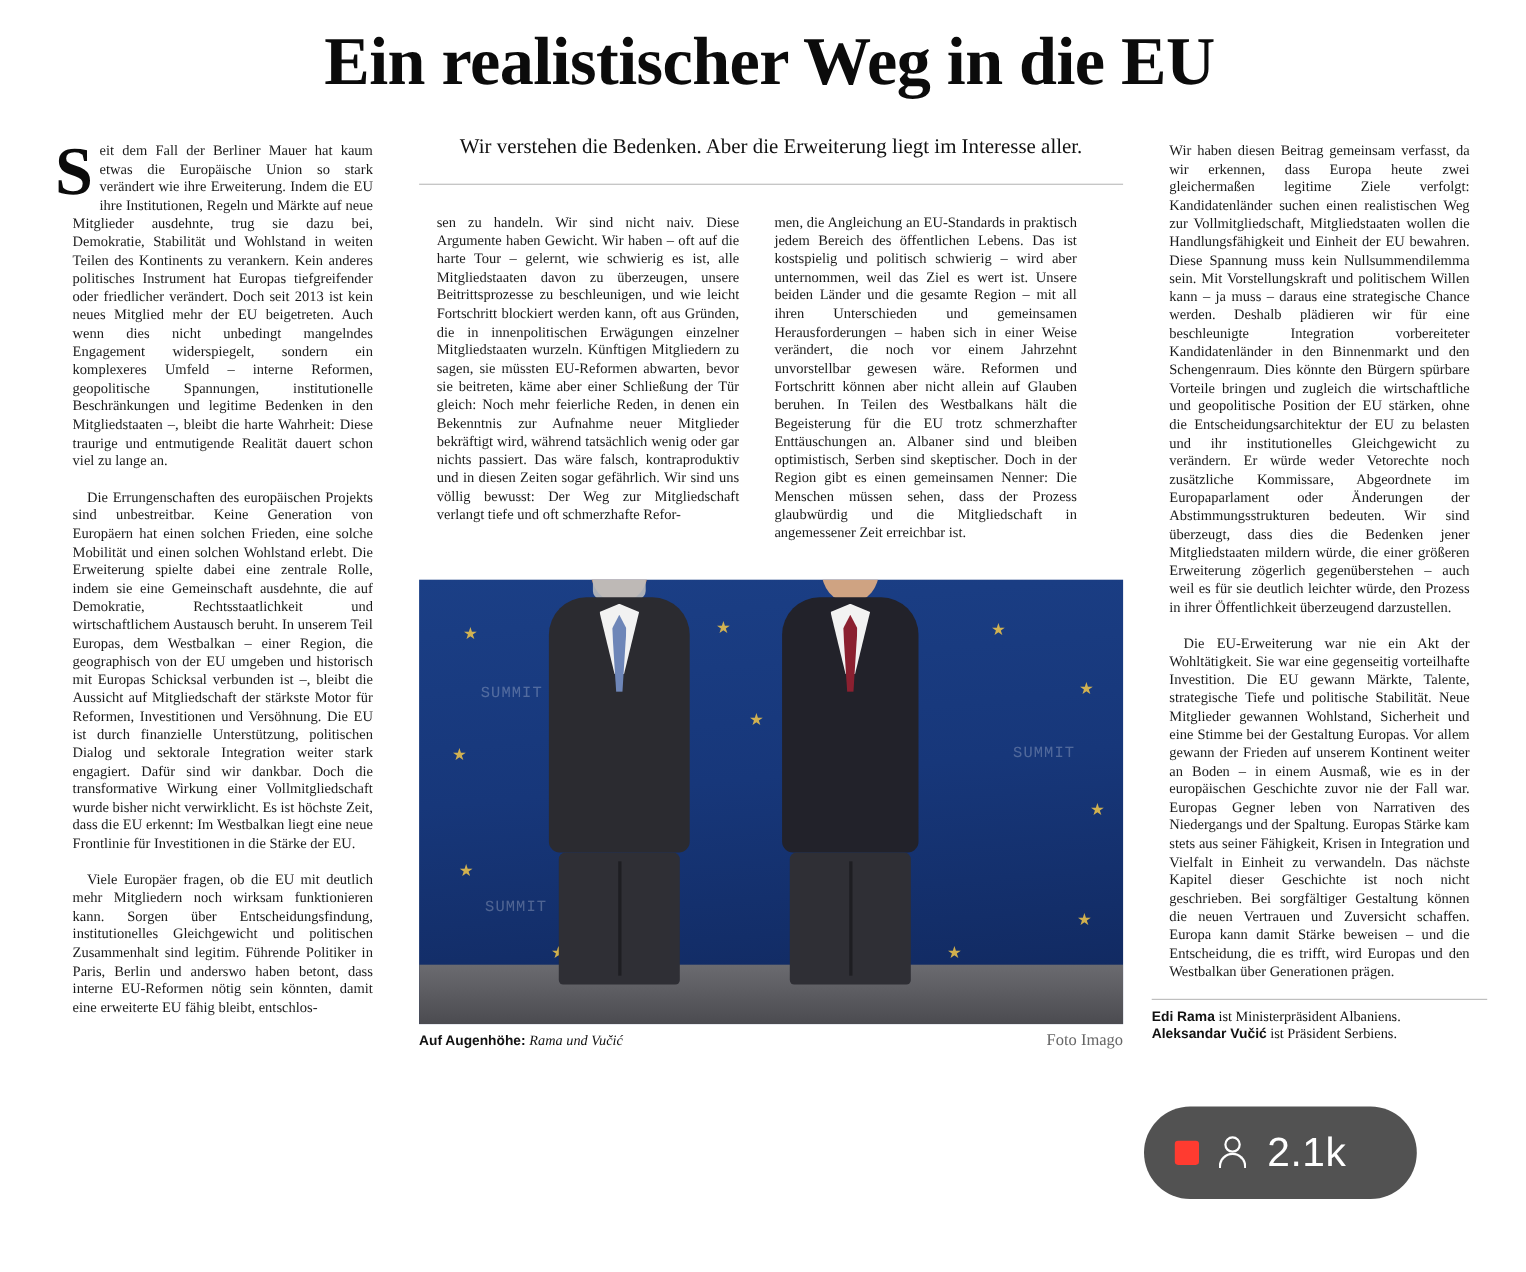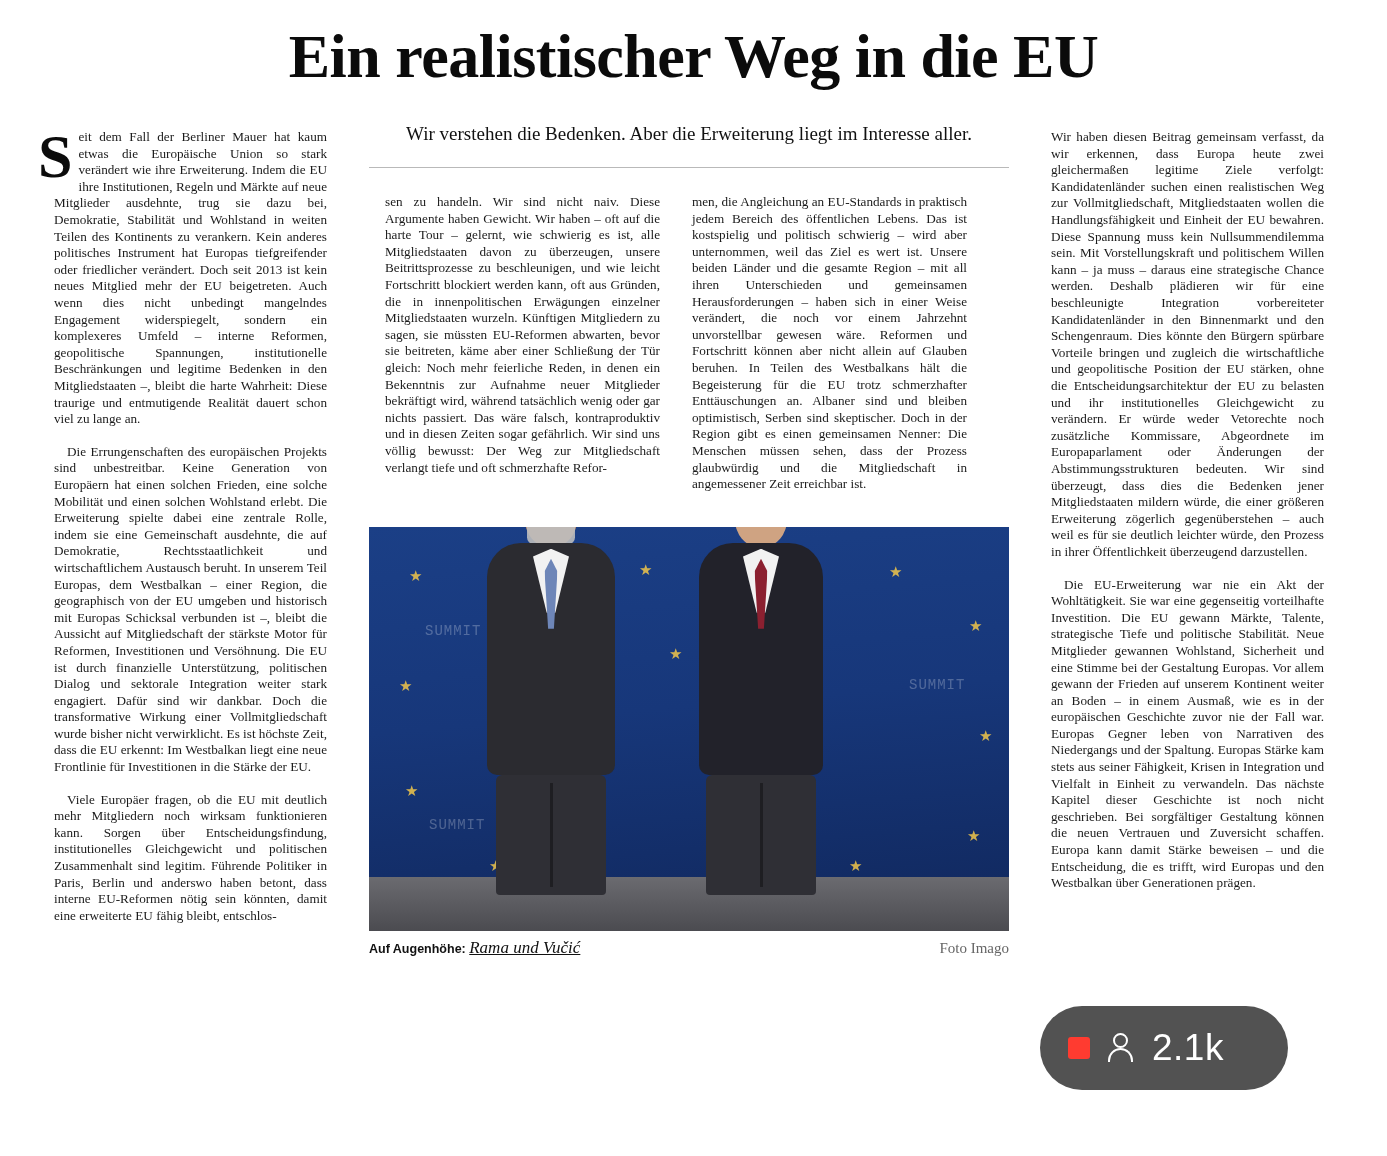--- a/index.html
+++ b/index.html
@@ -11,21 +11,21 @@
     width: 1387px;
     height: 1156px;
     position: relative;
     font-family: "Liberation Serif", serif;
     color: #111111;
     overflow: hidden;
   }
   .page {
     position: absolute;
     inset: 0;
-    padding: 10px 38px 0 38px;
+    padding: 10px 38px 0 50px;
     box-sizing: border-box;
   }
   .headline {
     text-align: center;
     font-family: "Liberation Serif", serif;
     font-weight: 700;
     font-size: 62px;
     line-height: 1.05;
     letter-spacing: -0.5px;
     margin: 14px 0 24px 0;
@@ -199,23 +199,22 @@
     font-family: "Liberation Sans", sans-serif;
     font-size: 12.5px;
   }
   .caption .lead {
     font-weight: 700;
     color: #111;
   }
   .caption .cap-text {
     font-style: italic;
     font-family: "Liberation Serif", serif;
-    font-size: 17px;
+    font-size: 13px;
     color: #111;
-    text-decoration: underline;
   }
   .credit {
     font-size: 15px;
     color: #666;
     font-family: Liberation Serif, serif;
   }
   .right-col .authors {
     border-top: 1px solid #b9b9b9;
     margin-top: 10px;
     padding-top: 7px;
@@ -368,20 +367,28 @@
           </div>
           <div class="credit">Foto Imago</div>
         </div>
       </div>
     </div>
 
     <div class="col right-col">
       <p class="body first">Wir haben diesen Beitrag gemeinsam verfasst, da wir erkennen, dass Europa heute zwei gleichermaßen legitime Ziele verfolgt: Kandidatenländer suchen einen realistischen Weg zur Vollmitgliedschaft, Mitgliedstaaten wollen die Handlungsfähigkeit und Einheit der EU bewahren. Diese Spannung muss kein Nullsummendilemma sein. Mit Vorstellungskraft und politischem Willen kann – ja muss – daraus eine strategische Chance werden. Deshalb plädieren wir für eine beschleunigte Integration vorbereiteter Kandidatenländer in den Binnenmarkt und den Schengenraum. Dies könnte den Bürgern spürbare Vorteile bringen und zugleich die wirtschaftliche und geopolitische Position der EU stärken, ohne die Entscheidungsarchitektur der EU zu belasten und ihr institutionelles Gleichgewicht zu verändern. Er würde weder Vetorechte noch zusätzliche Kommissare, Abgeordnete im Europaparlament oder Änderungen der Abstimmungsstrukturen bedeuten. Wir sind überzeugt, dass dies die Bedenken jener Mitgliedstaaten mildern würde, die einer größeren Erweiterung zögerlich gegenüberstehen – auch weil es für sie deutlich leichter würde, den Prozess in ihrer Öffentlichkeit überzeugend darzustellen.</p>
       <p class="body">Die EU-Erweiterung war nie ein Akt der Wohltätigkeit. Sie war eine gegenseitig vorteilhafte Investition. Die EU gewann Märkte, Talente, strategische Tiefe und politische Stabilität. Neue Mitglieder gewannen Wohlstand, Sicherheit und eine Stimme bei der Gestaltung Europas. Vor allem gewann der Frieden auf unserem Kontinent weiter an Boden – in einem Ausmaß, wie es in der europäischen Geschichte zuvor nie der Fall war. Europas Gegner leben von Narrativen des Niedergangs und der Spaltung. Europas Stärke kam stets aus seiner Fähigkeit, Krisen in Integration und Vielfalt in Einheit zu verwandeln. Das nächste Kapitel dieser Geschichte ist noch nicht geschrieben. Bei sorgfältiger Gestaltung können die neuen Vertrauen und Zuversicht schaffen. Europa kann damit Stärke beweisen – und die Entscheidung, die es trifft, wird Europas und den Westbalkan über Generationen prägen.</p>
 
+      <div class="authors">
+        <div>
+          <span class="name">Edi Rama</span><span class="desc"> ist Ministerpräsident Albaniens.</span>
+        </div>
+        <div>
+          <span class="name">Aleksandar Vučić</span><span class="desc"> ist Präsident Serbiens.</span>
+        </div>
+      </div>
     </div>
 
   </div>
 </div>
 
 <div class="viewer-pill">
   <span class="live-dot"></span>
   <span class="viewer-icon">
     <span class="vhead"></span>
     <span class="vbody"></span>

